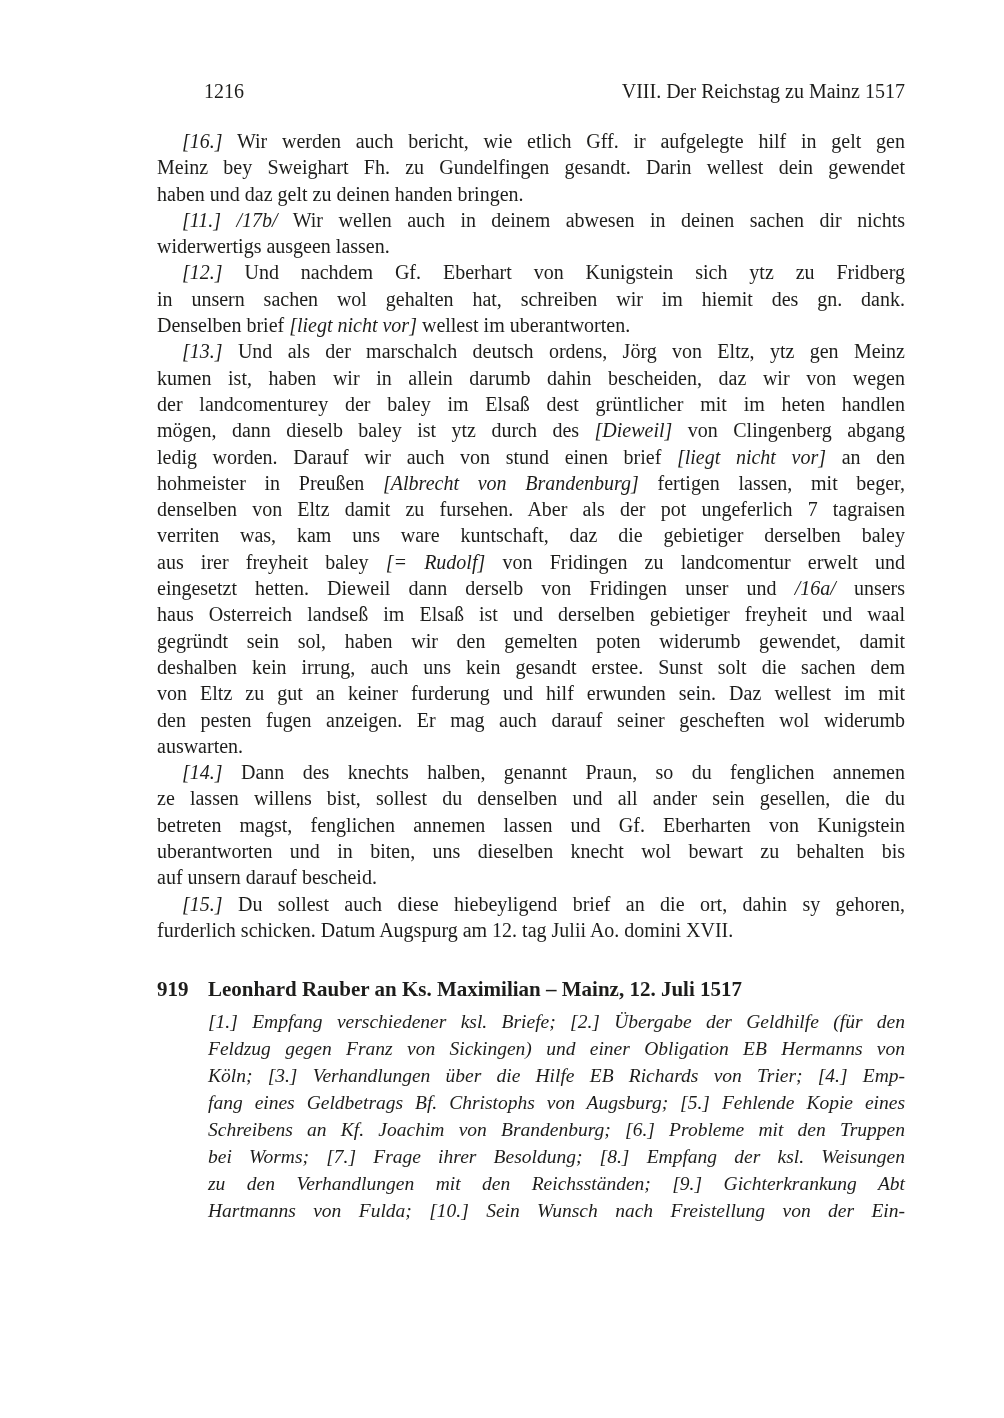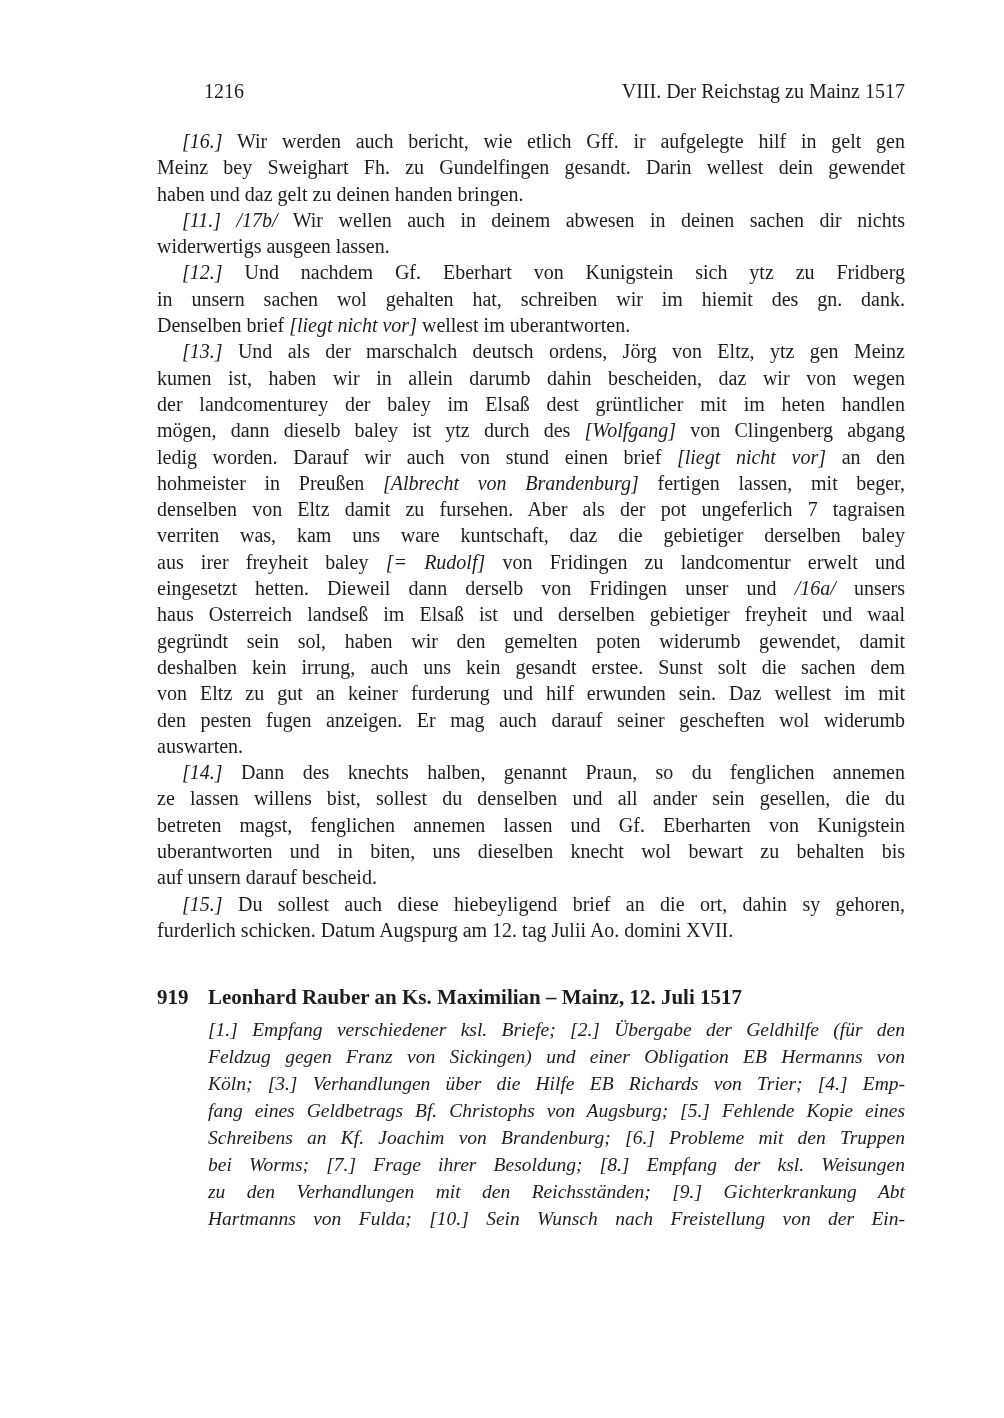--- a/index.html
+++ b/index.html
@@ -41,21 +41,21 @@
   }
   .ln {
     text-align: justify;
     text-align-last: justify;
     text-justify: inter-word;
   }
   .ln.last { text-align-last: left; }
   .ln.ind { text-indent: 25px; }
   .it { font-style: italic; }
   .entry-head {
-    margin-top: 40px;
+    margin-top: 32px;
     display: flex;
     font-weight: 700;
     font-size: 21px;
     line-height: 28px;
   }
   .entry-num { width: 51px; flex: none; }
   .summary {
     margin-top: 6px;
     margin-left: 51px;
     width: 697px;
@@ -87,21 +87,21 @@
         </div>
         <div>
           <div class="ln ind"><span class="it">[12.]</span><span> Und nachdem Gf. Eberhart von Kunigstein sich ytz zu Fridberg</span></div>
           <div class="ln"><span>in unsern sachen wol gehalten hat, schreiben wir im hiemit des gn. dank.</span></div>
           <div class="ln last"><span>Denselben brief </span><span class="it">[liegt nicht vor]</span><span> wellest im uberantworten.</span></div>
         </div>
         <div>
           <div class="ln ind"><span class="it">[13.]</span><span> Und als der marschalch deutsch ordens, Jörg von Eltz, ytz gen Meinz</span></div>
           <div class="ln"><span>kumen ist, haben wir in allein darumb dahin bescheiden, daz wir von wegen</span></div>
           <div class="ln"><span>der landcomenturey der baley im Elsaß dest grüntlicher mit im heten handlen</span></div>
-          <div class="ln"><span>mögen, dann dieselb baley ist ytz durch des </span><span class="it">[Wolfgang]</span><span> von Clingenberg abgang</span></div>
+          <div class="ln"><span>mögen, dann dieselb baley ist ytz durch des </span><span class="it">[Dieweil]</span><span> von Clingenberg abgang</span></div>
           <div class="ln"><span>ledig worden. Darauf wir auch von stund einen brief </span><span class="it">[liegt nicht vor]</span><span> an den</span></div>
           <div class="ln"><span>hohmeister in Preußen </span><span class="it">[Albrecht von Brandenburg]</span><span> fertigen lassen, mit beger,</span></div>
           <div class="ln"><span>denselben von Eltz damit zu fursehen. Aber als der pot ungeferlich 7 tagraisen</span></div>
           <div class="ln"><span>verriten was, kam uns ware kuntschaft, daz die gebietiger derselben baley</span></div>
           <div class="ln"><span>aus irer freyheit baley </span><span class="it">[= Rudolf]</span><span> von Fridingen zu landcomentur erwelt und</span></div>
           <div class="ln"><span>eingesetzt hetten. Dieweil dann derselb von Fridingen unser und </span><span class="it">/16a/</span><span> unsers</span></div>
           <div class="ln"><span>haus Osterreich landseß im Elsaß ist und derselben gebietiger freyheit und waal</span></div>
           <div class="ln"><span>gegründt sein sol, haben wir den gemelten poten widerumb gewendet, damit</span></div>
           <div class="ln"><span>deshalben kein irrung, auch uns kein gesandt erstee. Sunst solt die sachen dem</span></div>
           <div class="ln"><span>von Eltz zu gut an keiner furderung und hilf erwunden sein. Daz wellest im mit</span></div>

